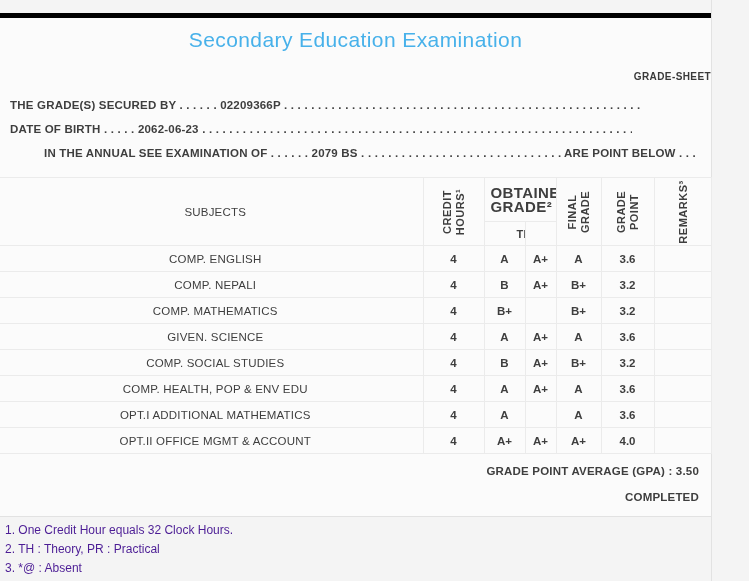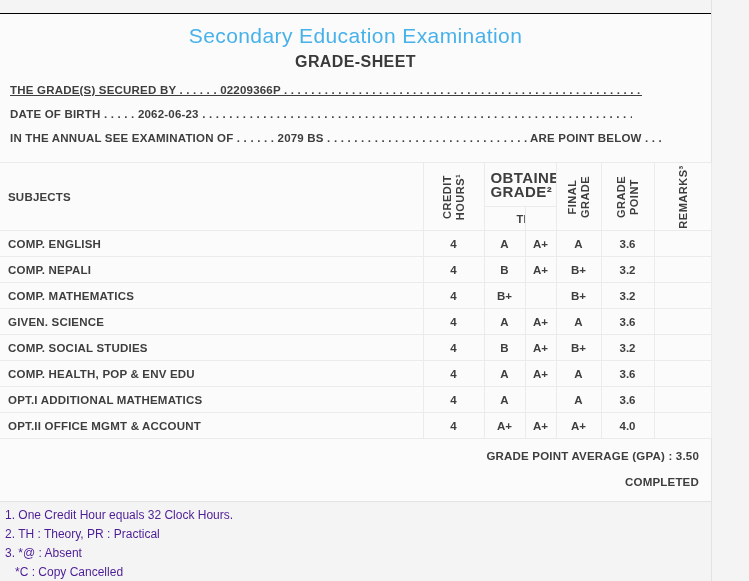--- a/index.html
+++ b/index.html
@@ -5,35 +5,35 @@
   :root { --accent:#47b1ea; --text:#3e3e3e; --line:#ebebeb; --edge:#e2e2e2; }
   * { box-sizing:border-box; }
   html,body { margin:0; padding:0; }
   body {
     width:749px; height:581px; overflow:hidden;
     background:#f4f4f4; color:var(--text);
     font-family:"Liberation Sans", sans-serif;
   }
   .content-col { width:712px; height:581px; border-right:1px solid var(--edge); background:#f4f4f4; }
   .top-strip { height:13px; }
-  .card { background:#fbfbfb; border-top:1px solid #000000; border-bottom:1px solid var(--edge); padding-top:10px; }
+  .card { background:#fbfbfb; border-top:5px solid #000000; border-bottom:1px solid var(--edge); padding-top:10px; }
 
   .page-title { text-align:center; font-size:21px; font-weight:400; color:var(--accent); letter-spacing:.4px; line-height:24px; }
-  .page-subtitle { text-align:center; font-size:16px; font-weight:bold; color:#3a3a3a; letter-spacing:.4px; margin-top:6px; line-height:16px; }
+  .page-subtitle { text-align:right; font-size:10px; font-weight:bold; color:#3a3a3a; letter-spacing:.4px; margin-top:17px; line-height:16px; }
 
   .info { margin:8px 0 0 10px; font-size:11.5px; font-weight:bold; letter-spacing:.2px; }
   .info-line { display:flex; align-items:center; height:24px; overflow:hidden; white-space:pre; }
   .info-line .fill { flex:1 1 auto; min-width:0; overflow:hidden; }
-  .w1 { width:632px;text-decoration:underline; } .w2 { width:622px; } .w3 { width:652px; }
+  .w1 { width:632px; } .w2 { width:622px; } .w3 { width:652px;margin-left:34px; }
 
   table { border-collapse:collapse; table-layout:fixed; width:711px; margin-top:12px; }
   th,td { border:1px solid var(--line); padding:0; overflow:hidden; }
   .no-left { border-left:none; }
   .hrow1 { height:44px; } .hrow2 { height:24px; } tbody tr { height:26px; }
-  .subjects-th, td.subj { text-align:left; padding-left:8px; font-size:11.5px; font-weight:bold; letter-spacing:.2px; }
+  .subjects-th, td.subj { text-align:center; padding-left:8px; font-size:11.5px; font-weight:normal; letter-spacing:.2px; }
   .vcell { position:relative; }
   .vtext { position:absolute; top:50%; left:50%; transform:translate(-50%,-50%) rotate(-90deg);
            font-size:11px; font-weight:bold; letter-spacing:.5px; line-height:13px; text-align:center; white-space:nowrap; }
   .og-th { font-size:15px; font-weight:bold; letter-spacing:.4px; text-align:center; vertical-align:middle; line-height:14px; padding:0 6px; }
   .sub-th { font-size:11px; font-weight:bold; text-align:center; letter-spacing:.4px;padding-left:32px; }
   td.val { text-align:center; font-size:11.5px; font-weight:bold; }
 
   .summary { text-align:right; padding:4px 12px 6px 0; font-size:11.5px; font-weight:bold; letter-spacing:.2px; }
   .summary-line { height:26px; line-height:26px; }
 

